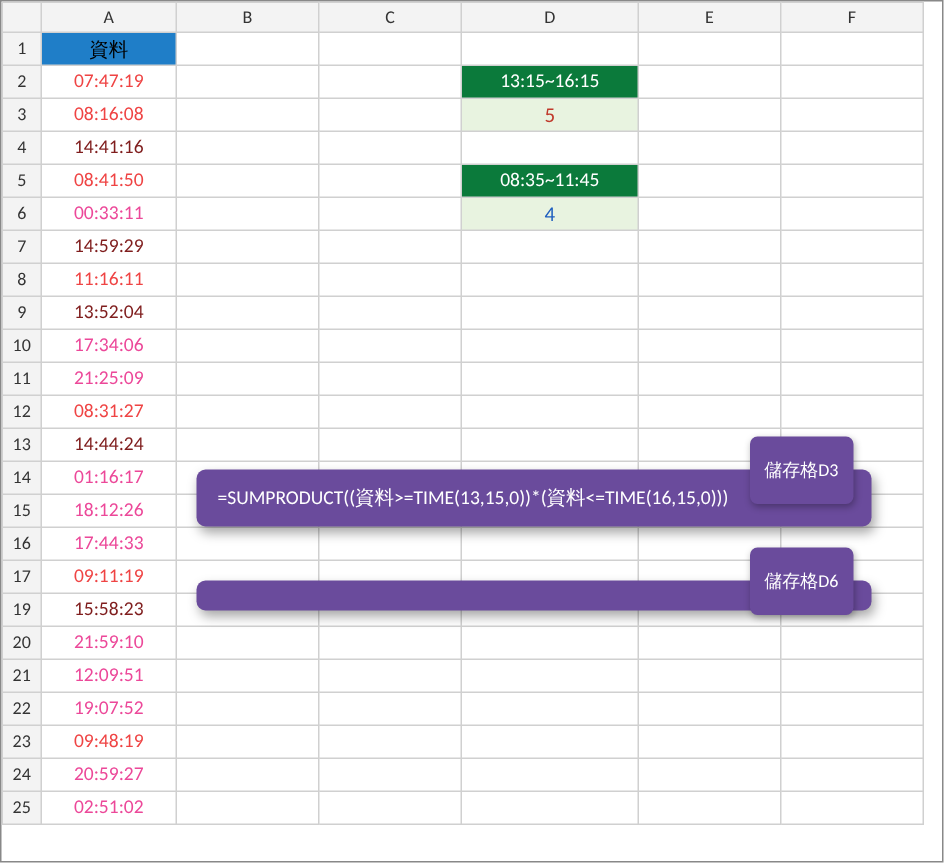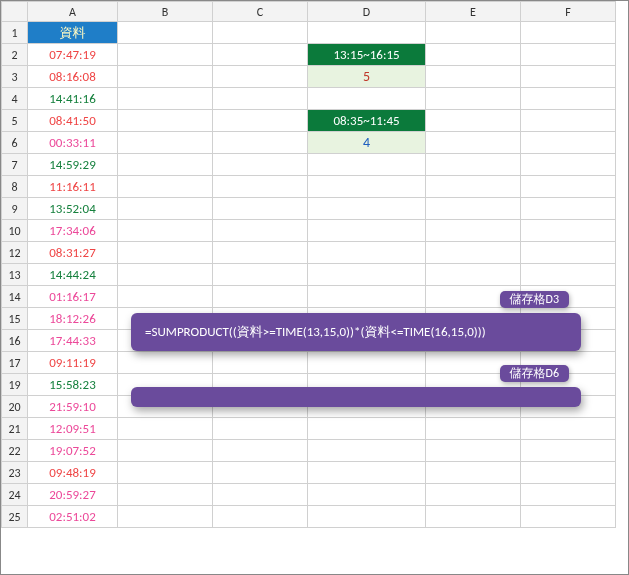--- a/index.html
+++ b/index.html
@@ -6,29 +6,29 @@
   body { font-family: "Calibri", "Arial", sans-serif; font-size: 13px; background: #fff; position: relative; width: 629px; height: 575px; overflow: hidden; border: 1px solid #888; }
   .grid { border-collapse: collapse; table-layout: fixed; }
   .grid th, .grid td { border: 1px solid #d0d0d0; padding: 0; height: 22px; text-align: center; font-weight: normal; background: #fff; }
   .grid th { background: #f3f3f3; color: #333; font-size: 12px; }
   .grid th.colhead { height: 20px; }
   .grid th.rowhead { width: 26px; background: #f3f3f3; }
   .grid th.corner { width: 26px; height: 20px; }
   .col-A { width: 90px; }
   .col-B, .col-C, .col-E, .col-F { width: 95px; }
   .col-D { width: 118px; }
-  .hdr-cell { background: #1f7ec8 !important; color: #fef9c3; font-weight: 500; }
+  .hdr-cell { background: #1f7ec8 !important; color: #000000; font-weight: 500; }
   .time-blue { color: #ef4444; }
-  .time-red { color: #15803d; }
+  .time-red { color: #7f1d1d; }
   .time-black { color: #ec4899; }
   .range-cell { background: #0b7a3b !important; color: #fff; font-weight: 500; }
   .result-cell { background: #e8f3e0 !important; color: #c0392b; font-size: 14px; }
   .result-cell.blue { color: #1f5fbf; }
   .callout { position: absolute; background: #6a4b9c; color: #fff; border-radius: 6px; padding: 10px 14px; font-size: 13px; box-shadow: 2px 4px 8px rgba(0,0,0,0.35); }
-  .callout .tag { position: absolute; right: 12px; top: -22px; background: #6a4b9c; color: #fff; padding: 0 10px; border-radius: 5px; font-size: 12px; box-shadow: 1px 2px 5px rgba(0,0,0,0.3); }
+  .callout .tag { position: absolute; right: 12px; top: -22px; background: #6a4b9c; color: #fff; padding: 14px 10px; border-radius: 5px; font-size: 12px; box-shadow: 1px 2px 5px rgba(0,0,0,0.3); }
   .callout-a { left: 130px; top: 312px; width: 450px; }
   .callout-b { left: 130px; top: 386px; width: 450px; }
 </style>
 </head>
 <body>
 
 <table class="grid">
   <thead>
     <tr>
       <th class="corner"></th>
@@ -125,20 +125,29 @@
       <tr>
         <th class="rowhead">10</th>
         <td class="col-A time-black">17:34:06</td>
         <td class="col-B"></td>
         <td class="col-C"></td>
         <td class="col-D"></td>
         <td class="col-E"></td>
         <td class="col-F"></td>
       </tr>
       <tr>
+        <th class="rowhead">11</th>
+        <td class="col-A time-black">21:25:09</td>
+        <td class="col-B"></td>
+        <td class="col-C"></td>
+        <td class="col-D"></td>
+        <td class="col-E"></td>
+        <td class="col-F"></td>
+      </tr>
+      <tr>
         <th class="rowhead">12</th>
         <td class="col-A time-blue">08:31:27</td>
         <td class="col-B"></td>
         <td class="col-C"></td>
         <td class="col-D"></td>
         <td class="col-E"></td>
         <td class="col-F"></td>
       </tr>
       <tr>
         <th class="rowhead">13</th>

